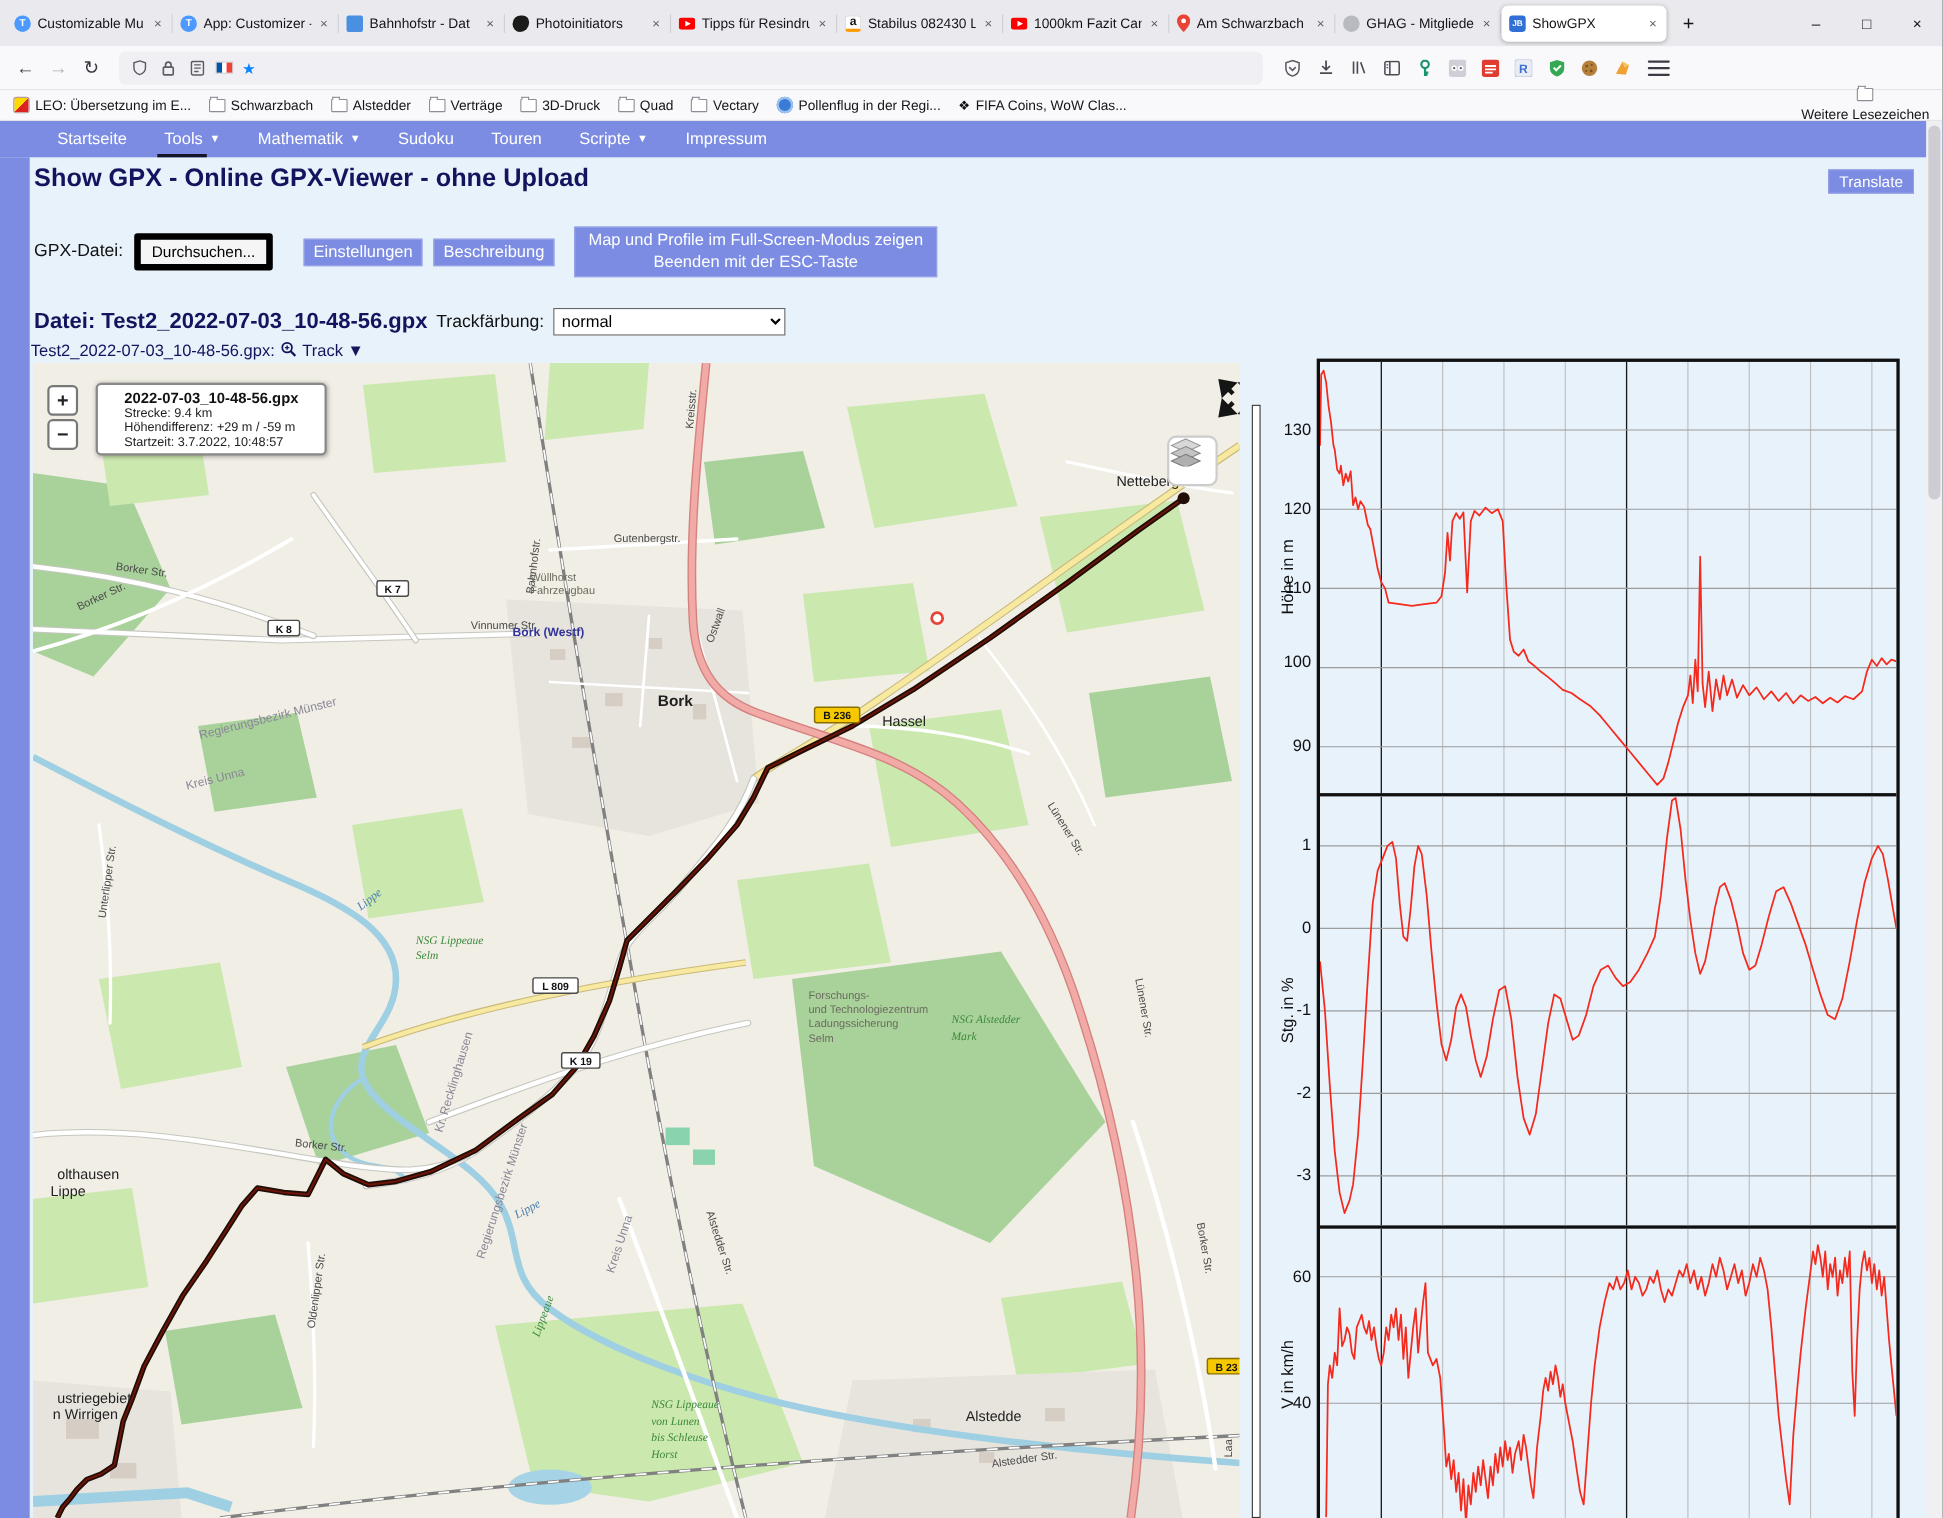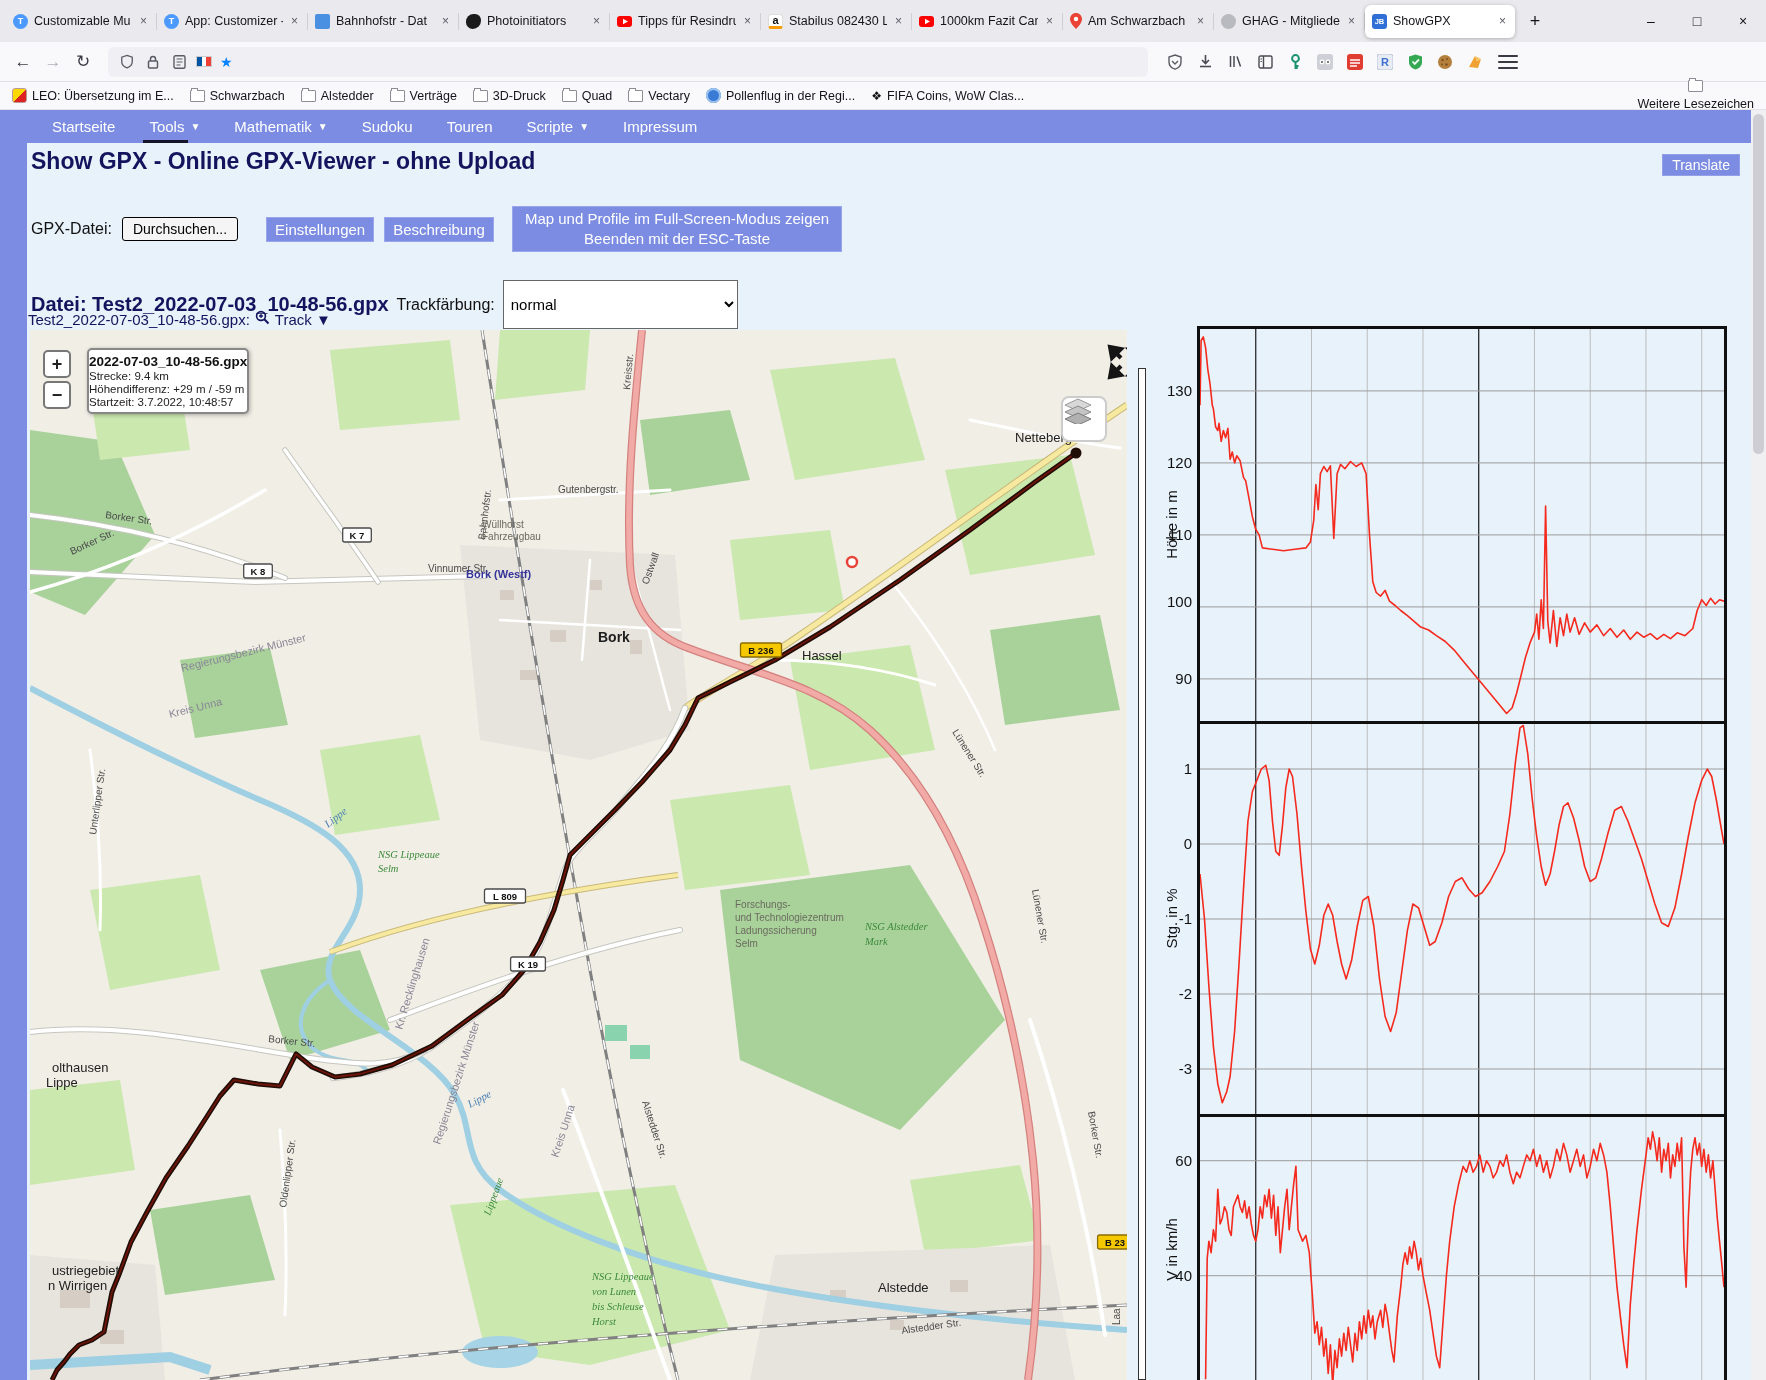--- a/index.html
+++ b/index.html
@@ -60,39 +60,39 @@
            align-items:center;padding-left:38px;gap:6px;}
   .mainnav .item{color:#fff;font-size:15px;padding:6px 14px;position:relative;display:flex;gap:6px;align-items:center;}
   .mainnav .item .arr{font-size:10px;}
   .mainnav .item.active::after{content:"";position:absolute;left:8px;right:26px;bottom:-2px;height:3px;background:#15152a;}
   .leftstrip{position:absolute;top:33px;left:0;width:27px;bottom:0;background:#7b8ce2;}
   .translate{position:absolute;top:44px;right:26px;background:#7b8ce2;color:#fff;border:1px solid #93a0e8;
              font-size:14px;padding:2px 9px;font-family:inherit;}
   h1.pagetitle{position:absolute;top:38px;left:31px;margin:0;font-size:23px;color:#14145e;}
   .gpxrow{position:absolute;top:96px;left:31px;display:flex;align-items:center;gap:10px;}
   .gpxrow .lab{font-size:16px;color:#111;}
-  .btn-browse{background:#f5f5f5;border:1px solid #000000;border-radius:3px;font-size:14px;
+  .btn-browse{background:#f5f5f5;border:6px solid #000000;border-radius:3px;font-size:14px;
               padding:3px 10px;color:#000;font-family:inherit;}
   .btn-peri{background:#7b8ce2;color:#fff;border:1px solid #9aa6ea;font-size:15px;padding:3px 8px;font-family:inherit;}
   .btn-big{background:#7b8ce2;color:#fff;border:1px solid #9aa6ea;font-size:15px;line-height:20px;
            padding:2px 12px;text-align:center;margin-left:8px;font-family:inherit;}
   .dateirow{position:absolute;top:170px;left:31px;display:flex;align-items:center;gap:8px;}
   .dateirow .bold{font-size:20px;font-weight:bold;color:#14145e;}
   .dateirow .tf{font-size:16px;color:#111;}
-  .dateirow select{font-size:15px;width:235px;border:1px solid #666;background:#fff;padding:14px 3px;font-family:inherit;}
+  .dateirow select{font-size:15px;width:211px;border:1px solid #666;background:#fff;padding:2px 3px;font-family:inherit;}
   .trackrow{position:absolute;top:200px;left:28px;display:flex;align-items:center;gap:5px;
             font-size:15px;color:#14145e;}
   
   .map{position:absolute;top:220px;left:30px;width:1097px;height:1050px;background:#f1eee6;overflow:hidden;}
   .map svg{position:absolute;top:0;left:0;}
   .zoombox{position:absolute;top:20px;left:13px;display:flex;flex-direction:column;gap:3px;z-index:5;}
   .zbtn{width:28px;height:28px;background:#fff;border:2px solid #777;border-radius:5px;font-size:18px;
         font-weight:bold;display:flex;align-items:center;justify-content:center;color:#222;box-sizing:border-box;}
   .infobox{position:absolute;top:18px;left:57px;background:#fff;border:2px solid #888;border-radius:5px;
-           padding:4px 0;z-index:5;box-shadow:1px 1px 4px rgba(0,0,0,.3);}
+           padding:4px 24px;z-index:5;box-shadow:1px 1px 4px rgba(0,0,0,.3);}
   .infobox .t{font-size:13.5px;font-weight:bold;color:#111;}
   .infobox .l{font-size:11.5px;color:#222;margin-top:1px;}
   .fsicon{position:absolute;top:14px;right:20px;z-index:5;}
   .layersbtn{position:absolute;top:66px;right:20px;width:46px;height:46px;background:#fff;border:2px solid #ccc;
              border-radius:8px;z-index:5;display:flex;align-items:center;justify-content:center;box-sizing:border-box;}
   
   .g1{fill:#cbe8af;stroke:none;} .g2{fill:#a9d29b;stroke:none;}
   .urban{fill:#e7e4dd;} .bld{fill:#d6cec4;}
   .river{fill:none;stroke:#9fcfe2;stroke-width:6;} .river2{fill:none;stroke:#9fcfe2;stroke-width:10;}
   .waterf{fill:#a6d4e6;}

